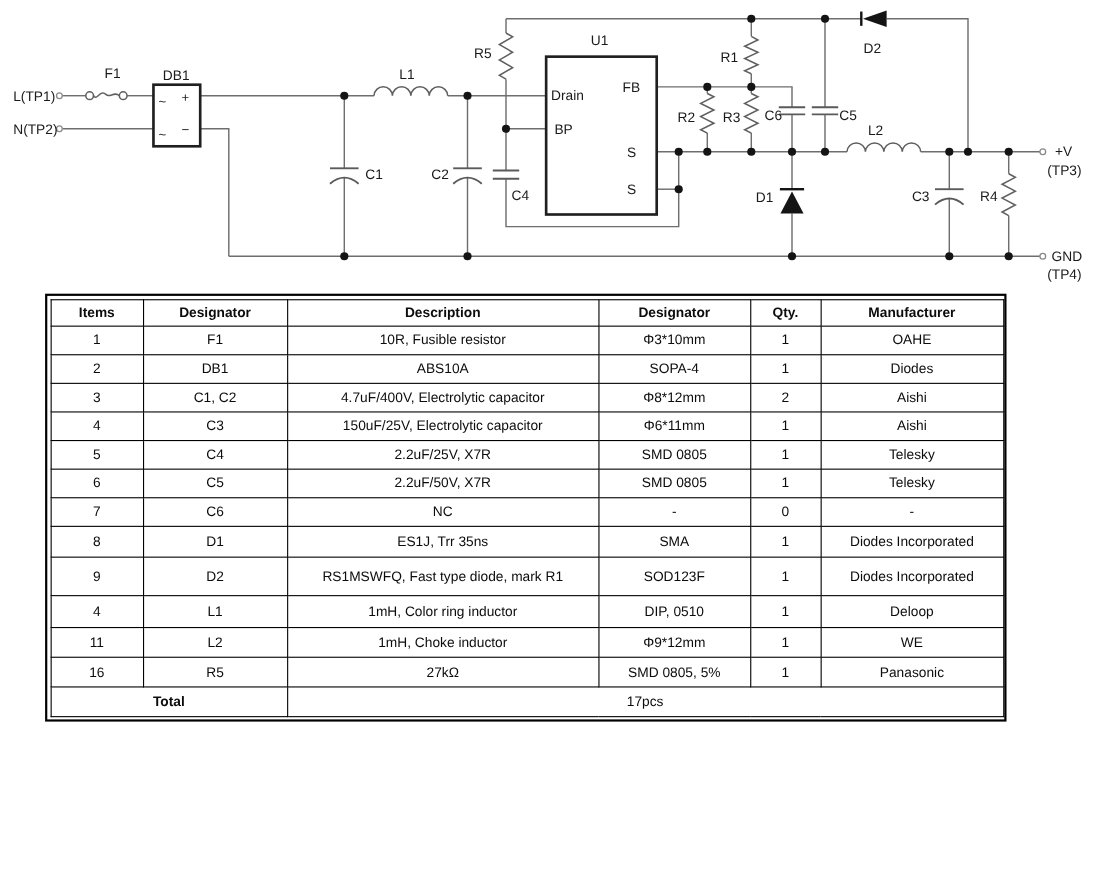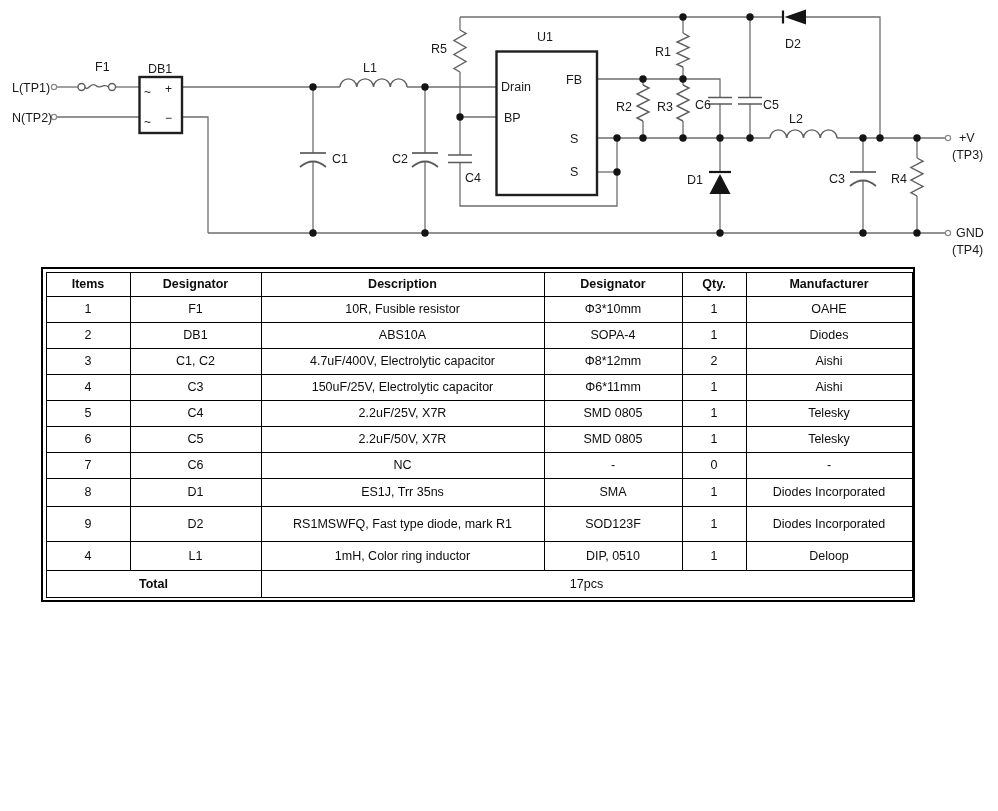--- a/index.html
+++ b/index.html
@@ -294,20 +294,36 @@
             <td>Diodes Incorporated</td>
           </tr>
           <tr>
             <td>4</td>
             <td>L1</td>
             <td>1mH, Color ring inductor</td>
             <td>DIP, 0510</td>
             <td>1</td>
             <td>Deloop</td>
           </tr>
+          <tr>
+            <td>11</td>
+            <td>L2</td>
+            <td>1mH, Choke inductor</td>
+            <td>Φ9*12mm</td>
+            <td>1</td>
+            <td>WE</td>
+          </tr>
+          <tr>
+            <td>16</td>
+            <td>R5</td>
+            <td>27kΩ</td>
+            <td>SMD 0805, 5%</td>
+            <td>1</td>
+            <td>Panasonic</td>
+          </tr>
         </tbody>
       <tfoot>
         <tr>
           <td class="total-label" colspan="2">Total</td>
           <td colspan="4">17pcs</td>
         </tr>
       </tfoot>
     </table>
   </div>
 

